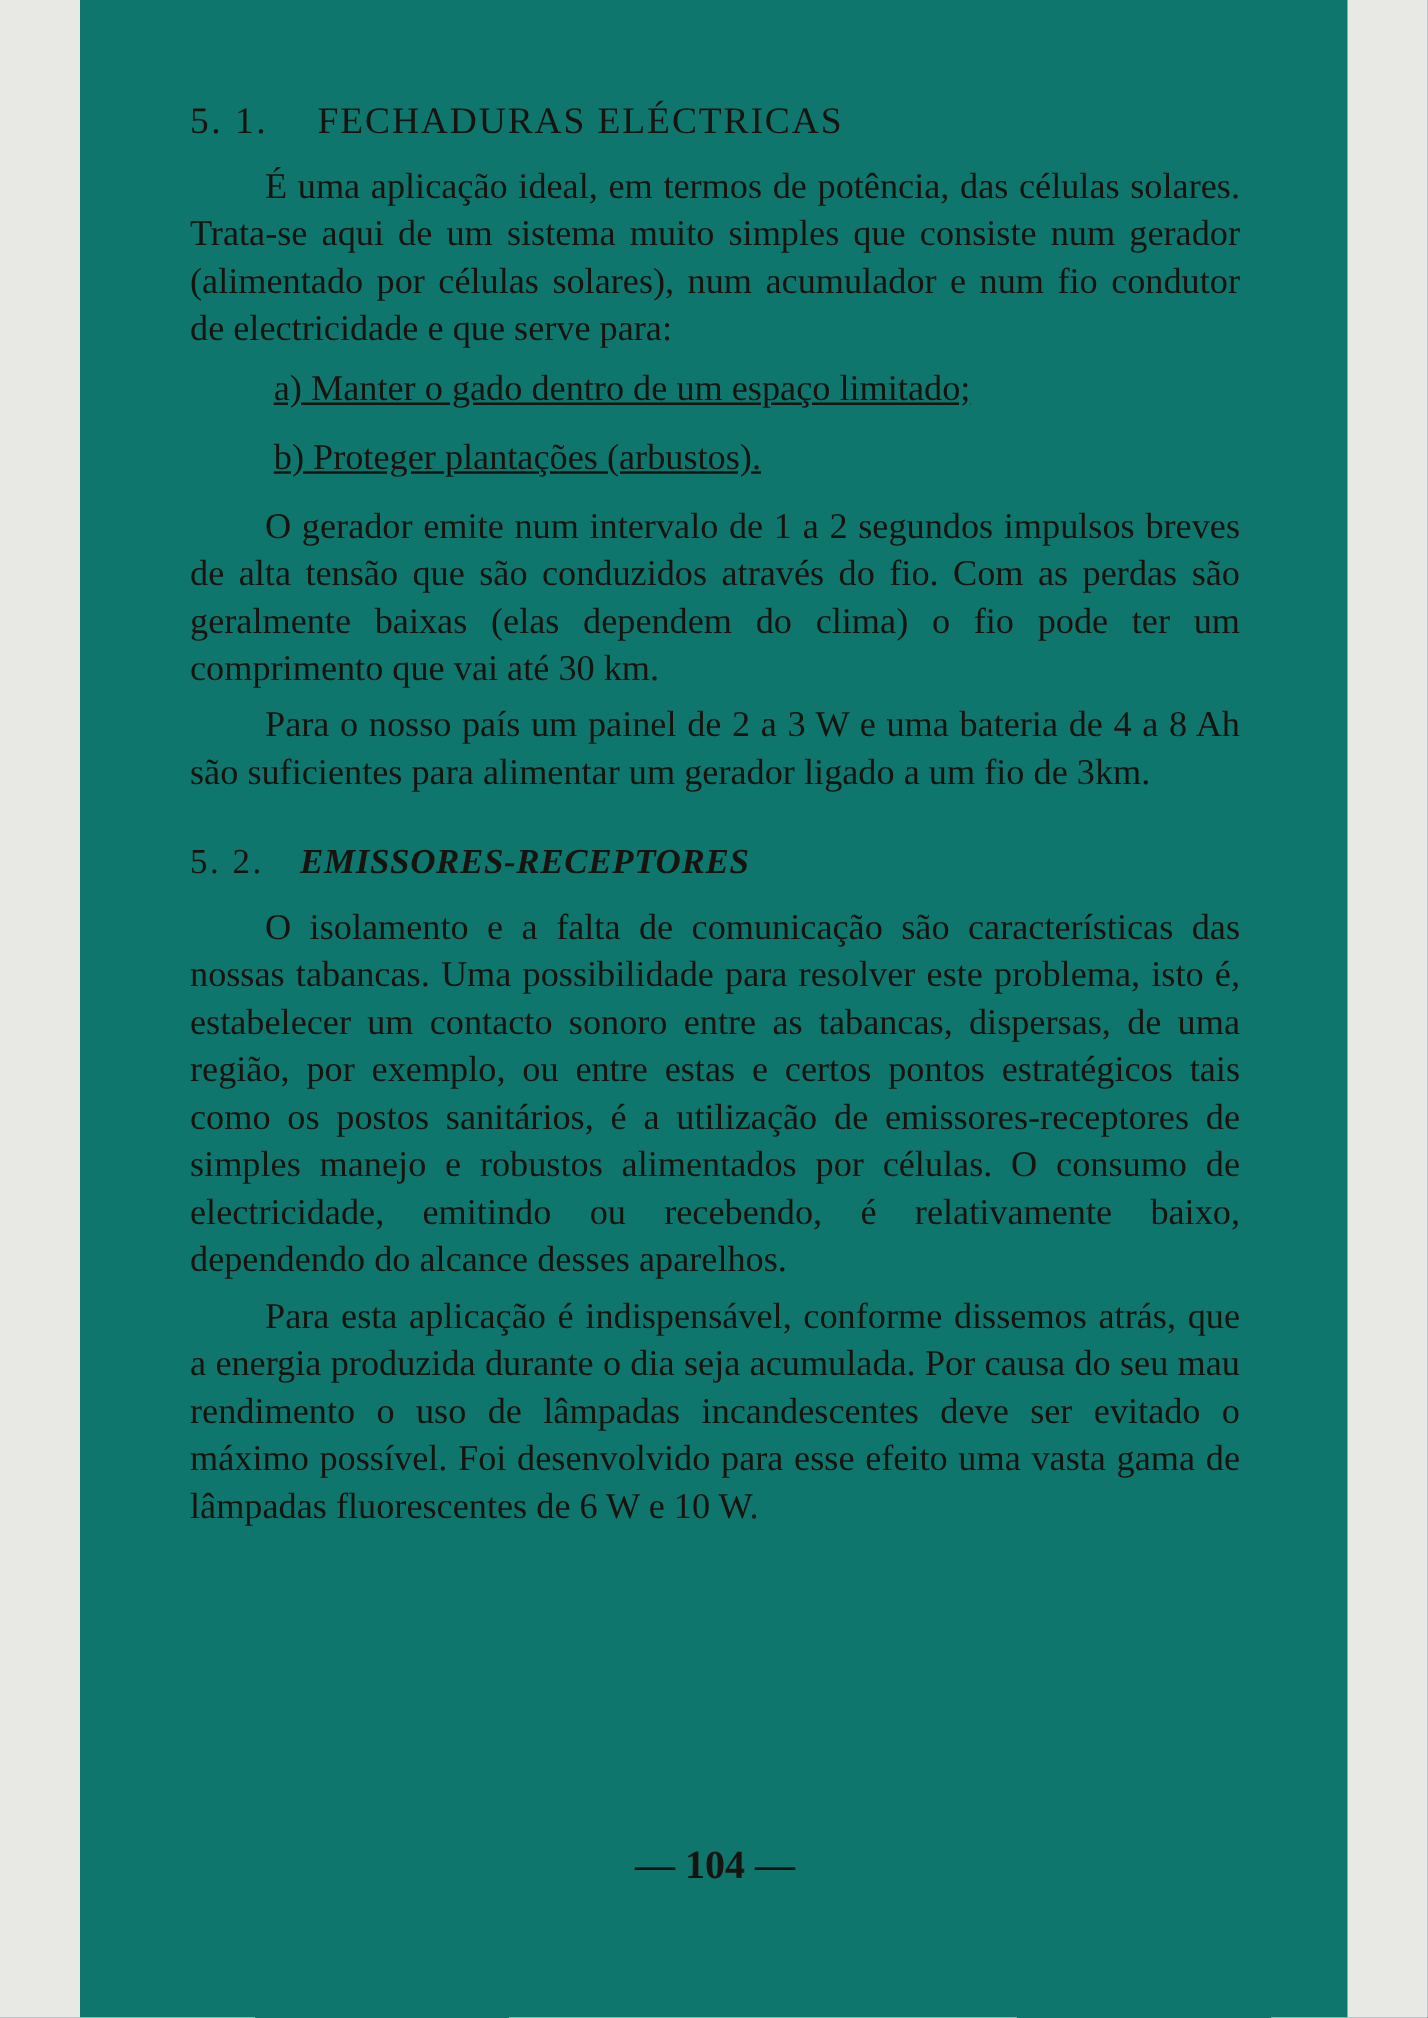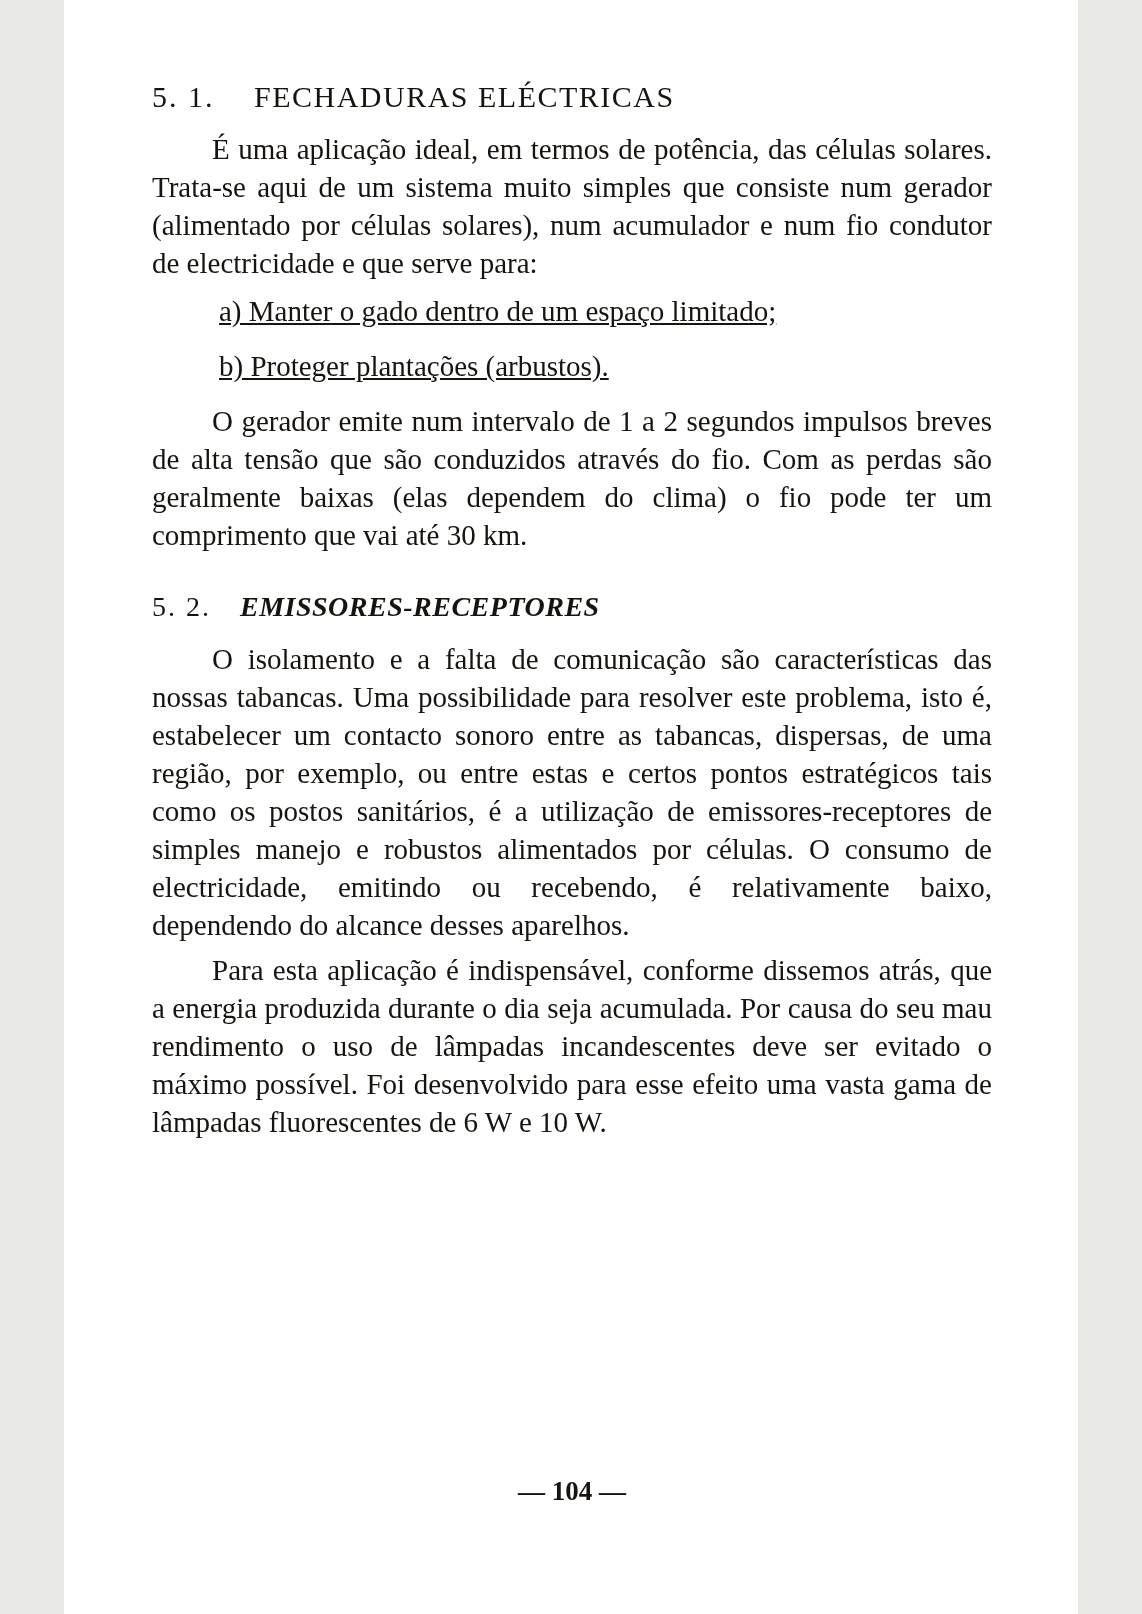--- a/index.html
+++ b/index.html
@@ -6,21 +6,21 @@
     margin: 0;
     padding: 0;
     background: #e8e8e4;
   }
   .page {
     position: relative;
     box-sizing: border-box;
     width: 1014px;
     height: 1614px;
     margin: 0 auto;
-    background: #ffffff;
+    background: #0f766e;
     color: #17140f;
     font-family: "Liberation Serif", "DejaVu Serif", serif;
     font-size: 29px;
     line-height: 38px;
     padding: 78px 86px 0 88px;
     overflow: hidden;
   }
   .heading {
     margin: 0 0 14px 0;
     font-size: 30px;
@@ -63,41 +63,42 @@
     text-align: left;
     text-decoration: underline;
   }
   .footer {
     position: absolute;
     left: 88px;
     right: 86px;
     top: 1472px;
     text-align: center;
     font-weight: 700;
-    font-size: 27px;
+    font-size: 32px;
   }
 </style>
 </head>
 <body>
 
 <div class="page">
 
   <h2 class="heading">
     <span class="h-num">5. 1.</span>
     <span class="h-title">FECHADURAS ELÉCTRICAS</span>
   </h2>
 
   <p class="para">É uma aplicação ideal, em termos de potência, das células solares. Trata-se aqui de um sistema muito simples que consiste num gerador (alimentado por células solares), num acumulador e num fio condutor de electricidade e que serve para:</p>
 
   <div class="list">
     <p class="list-item">a) Manter o gado dentro de um espaço limitado;</p>
     <p class="list-item">b) Proteger plantações (arbustos).</p>
   </div>
 
   <p class="para">O gerador emite num intervalo de 1 a 2 segundos impulsos breves de alta tensão que são conduzidos através do fio. Com as perdas são geralmente baixas (elas dependem do clima) o fio pode ter um comprimento que vai até 30 km.</p>
+  <p class="para">Para o nosso país um painel de 2 a 3 W e uma bateria de 4 a 8 Ah são suficientes para alimentar um gerador ligado a um fio de 3km.</p>
 
   <h2 class="heading italic">
     <span class="h-num">5. 2.</span>
     <span class="h-title">EMISSORES-RECEPTORES</span>
   </h2>
 
   <p class="para">O isolamento e a falta de comunicação são características das nossas tabancas. Uma possibilidade para resolver este problema, isto é, estabelecer um contacto sonoro entre as tabancas, dispersas, de uma região, por exemplo, ou entre estas e certos pontos estratégicos tais como os postos sanitários, é a utilização de emissores-receptores de simples manejo e robustos alimentados por células. O consumo de electricidade, emitindo ou recebendo, é relativamente baixo, dependendo do alcance desses aparelhos.</p>
 
 
   <p class="para">Para esta aplicação é indispensável, conforme dissemos atrás, que a energia produzida durante o dia seja acumulada. Por causa do seu mau rendimento o uso de lâmpadas incandescentes deve ser evitado o máximo possível. Foi desenvolvido para esse efeito uma vasta gama de lâmpadas fluorescentes de 6 W e 10 W.</p>

